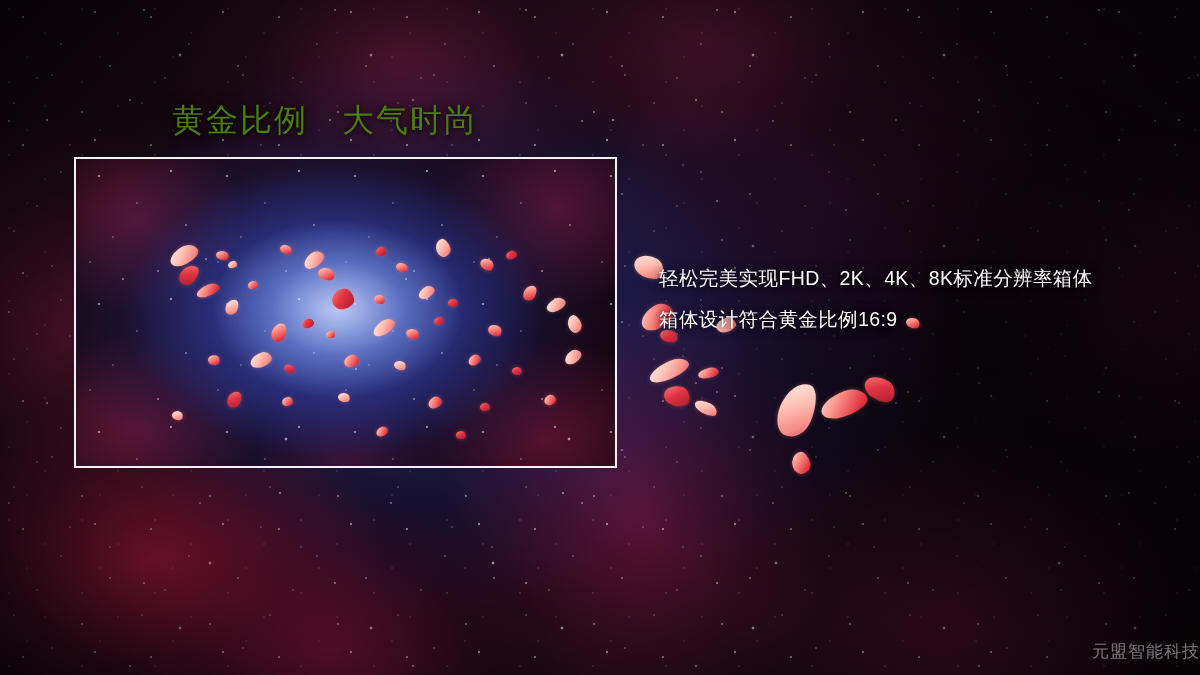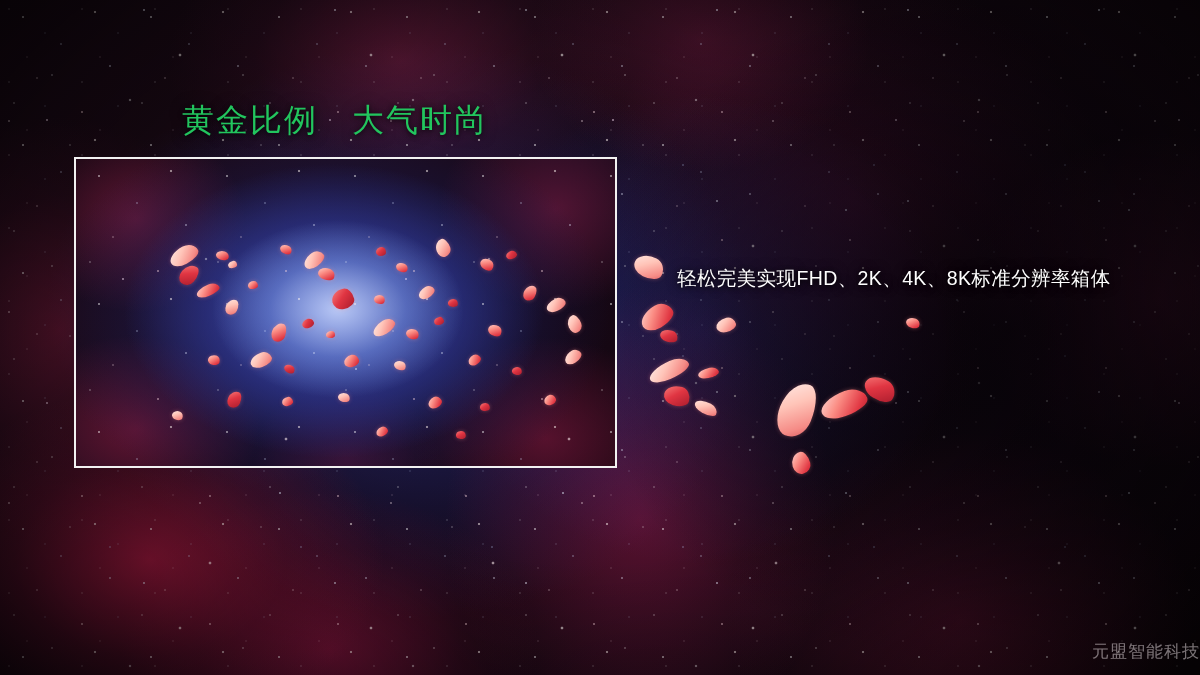--- a/index.html
+++ b/index.html
@@ -130,33 +130,33 @@
   .petal.pale {
     background: linear-gradient(140deg, #ffeae5 0%, #ffc4b8 40%, #f58b86 78%, #d9555b 100%);
   }
   .petal.deep {
     background: linear-gradient(135deg, #f87f7c 0%, #e03542 45%, #a81b2c 100%);
   }
 
   
   #slide-title {
     position: absolute;
-    left: 182px;
+    left: 172px;
     top: 101px;
     font-size: 32px;
     line-height: 38px;
-    color: #22c55e;
+    color: #4d7c0f;
     letter-spacing: 2px;
     white-space: pre;
     text-shadow: 0 1px 5px rgba(0,0,0,0.72), 0 0 14px rgba(0,0,0,0.55);
   }
 
   #body-text {
     position: absolute;
-    left: 677px;
+    left: 659px;
     top: 258px;
     width: 520px;
   }
   .body-line {
     font-size: 19.5px;
     line-height: 41px;
     color: #ffffff;
     letter-spacing: 0.4px;
     white-space: nowrap;
     text-shadow: 0 1px 5px rgba(0,0,0,0.80), 0 0 12px rgba(0,0,0,0.60);
@@ -253,17 +253,18 @@
         <div class="petal deep" style="left: 404px; top: 244px; width: 10px; height: 8px; transform: rotate(8deg);"></div>
         <div class="petal" style="left: 468px; top: 236px; width: 12px; height: 10px; transform: rotate(-18deg);"></div>
         <div class="petal pale" style="left: 96px; top: 252px; width: 11px; height: 9px; transform: rotate(20deg);"></div>
         <div class="petal" style="left: 300px; top: 268px; width: 12px; height: 9px; transform: rotate(-22deg);"></div>
         <div class="petal deep" style="left: 380px; top: 272px; width: 10px; height: 8px; transform: rotate(14deg);"></div>
       </div>
   </div>
 
   <div id="body-text">
     <div class="body-line">轻松完美实现FHD、2K、4K、8K标准分辨率箱体</div>
+    <div class="body-line">箱体设计符合黄金比例16:9</div>
   </div>
 
   <div id="watermark">元盟智能科技</div>
 
 </div>
 
 </body></html>

